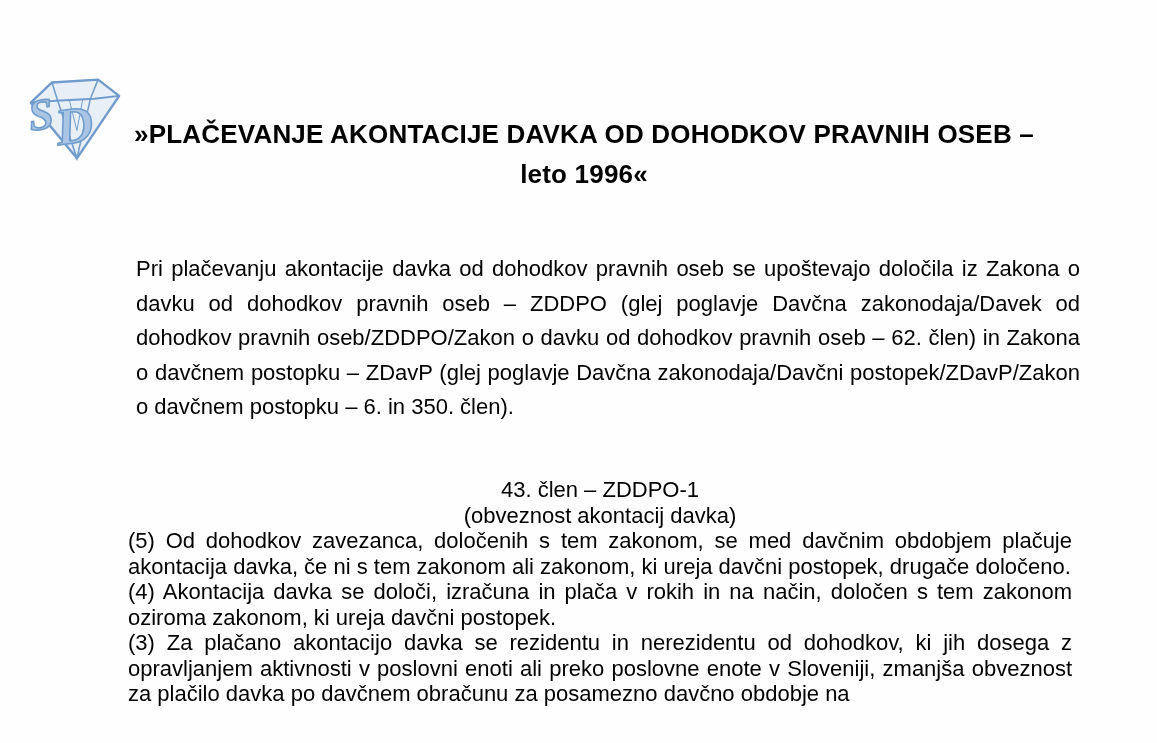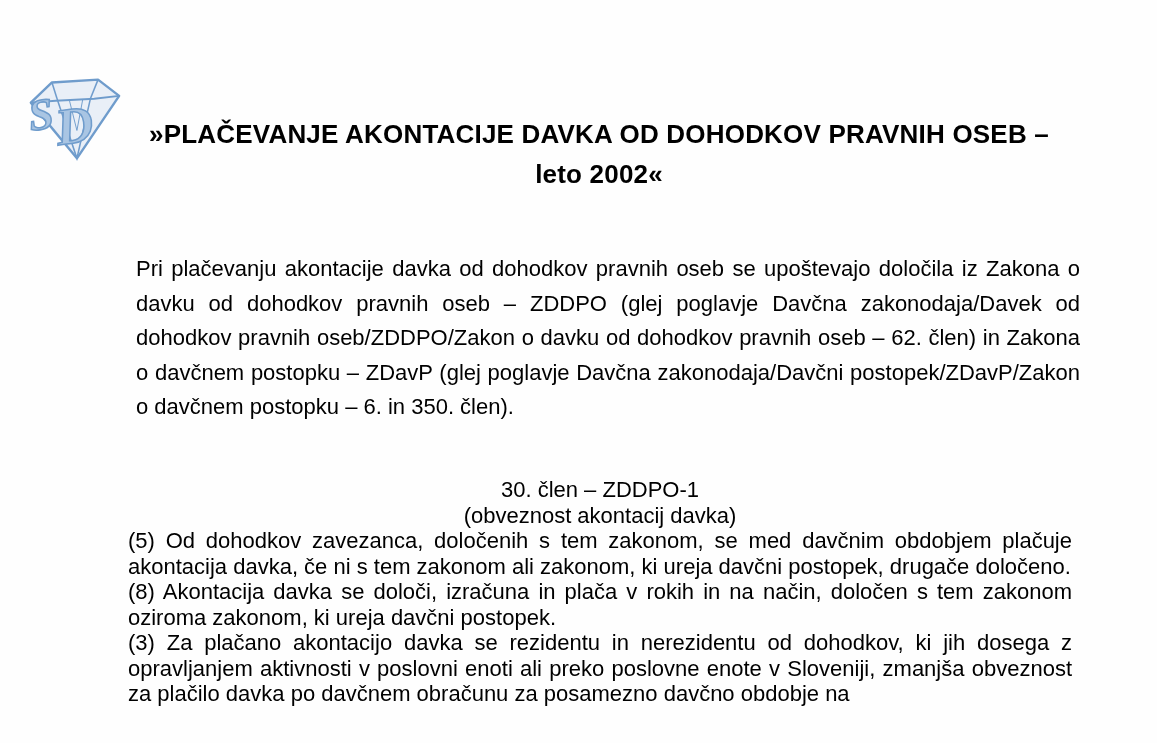--- a/index.html
+++ b/index.html
@@ -19,21 +19,21 @@
   .logo {
     position: absolute;
     left: 27px;
     top: 72px;
     width: 96px;
     height: 92px;
   }
   .logo svg { width: 100%; height: 100%; }
   .doc-title {
     position: absolute;
-    left: 127px;
+    left: 112px;
     top: 114px;
     width: 944px;
     text-align: center;
     font-weight: bold;
     font-size: 26px;
     line-height: 40px;
     letter-spacing: 0.2px;
   }
   .intro {
     position: absolute;
@@ -81,26 +81,26 @@
       <polyline points="32,29 52,89 66,27" fill="none" stroke="#6f9ccc" stroke-width="1.6"></polyline>
       <polyline points="44,28 52,60 58,28" fill="none" stroke="#6f9ccc" stroke-width="1"></polyline>
 
       <text x="2" y="58" transform="rotate(-8 20 45)" font-family="Liberation Serif, serif" font-style="italic" font-weight="bold" font-size="46" fill="#a9c5e3" stroke="#6f9ccc" stroke-width="1.6">S</text>
       <text x="30" y="72" transform="rotate(-8 55 55)" font-family="Liberation Serif, serif" font-style="italic" font-weight="bold" font-size="54" fill="#a9c5e3" stroke="#6f9ccc" stroke-width="1.6">D</text>
     </svg>
   </div>
 
   <div class="doc-title">
     <div>»PLAČEVANJE AKONTACIJE DAVKA OD DOHODKOV PRAVNIH OSEB –</div>
-    <div>leto 2002«</div>
+    <div>leto 1996«</div>
   </div>
 
   <div class="intro">Pri plačevanju akontacije davka od dohodkov pravnih oseb se upoštevajo določila iz Zakona o davku od dohodkov pravnih oseb – ZDDPO (glej poglavje Davčna zakonodaja/Davek od dohodkov pravnih oseb/ZDDPO/Zakon o davku od dohodkov pravnih oseb – 62. člen) in Zakona o davčnem postopku – ZDavP (glej poglavje Davčna zakonodaja/Davčni postopek/ZDavP/Zakon o davčnem postopku – 6. in 350. člen).</div>
 
   <div class="article">
-    <div class="heading">30. člen – ZDDPO-1</div>
+    <div class="heading">43. člen – ZDDPO-1</div>
     <div class="subheading">(obveznost akontacij davka)</div>
     <p>(5) Od dohodkov zavezanca, določenih s tem zakonom, se med davčnim obdobjem plačuje akontacija davka, če ni s tem zakonom ali zakonom, ki ureja davčni postopek, drugače določeno.</p>
-    <p>(8) Akontacija davka se določi, izračuna in plača v rokih in na način, določen s tem zakonom oziroma zakonom, ki ureja davčni postopek.</p>
+    <p>(4) Akontacija davka se določi, izračuna in plača v rokih in na način, določen s tem zakonom oziroma zakonom, ki ureja davčni postopek.</p>
     <p>(3) Za plačano akontacijo davka se rezidentu in nerezidentu od dohodkov, ki jih dosega z opravljanjem aktivnosti v poslovni enoti ali preko poslovne enote v Sloveniji, zmanjša obveznost za plačilo davka po davčnem obračunu za posamezno davčno obdobje na</p>
   </div>
 
 </div>
 
 </body></html>

